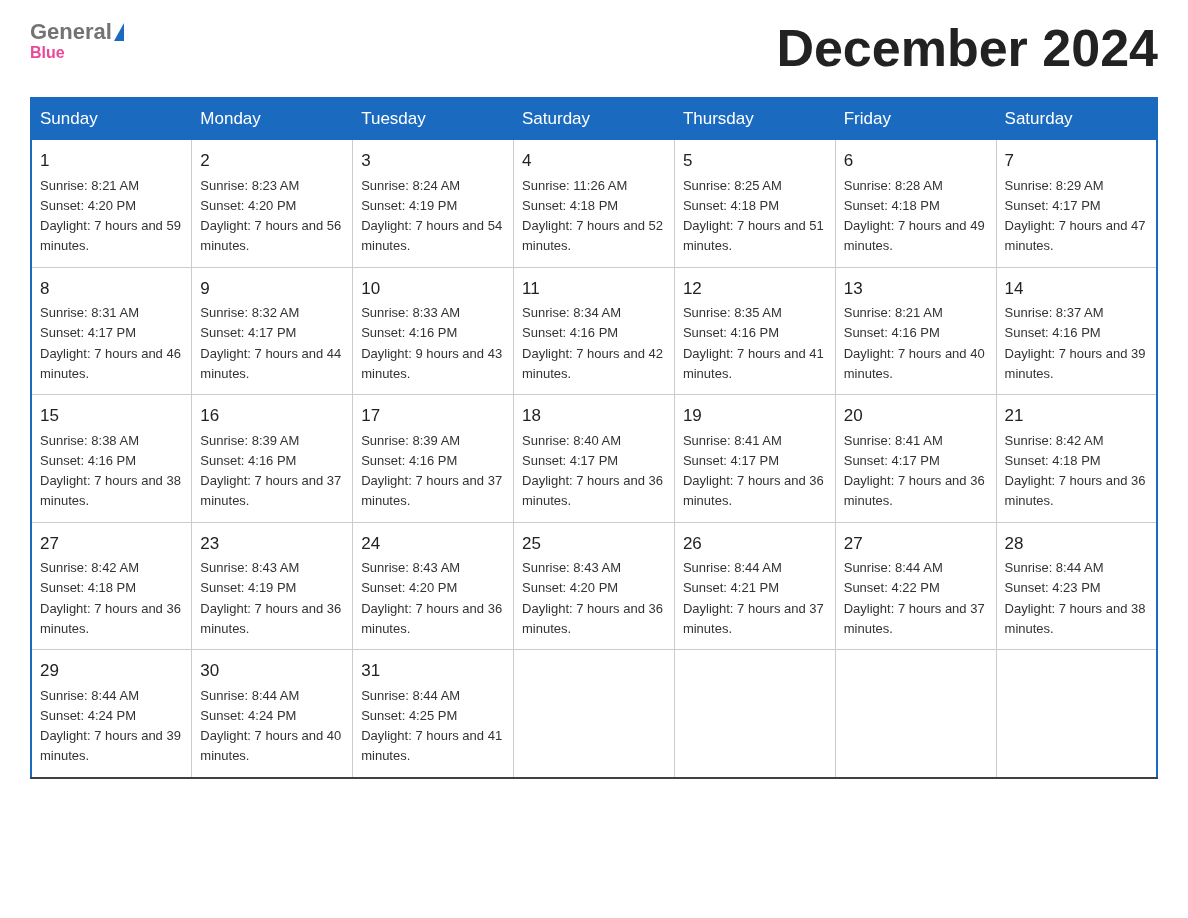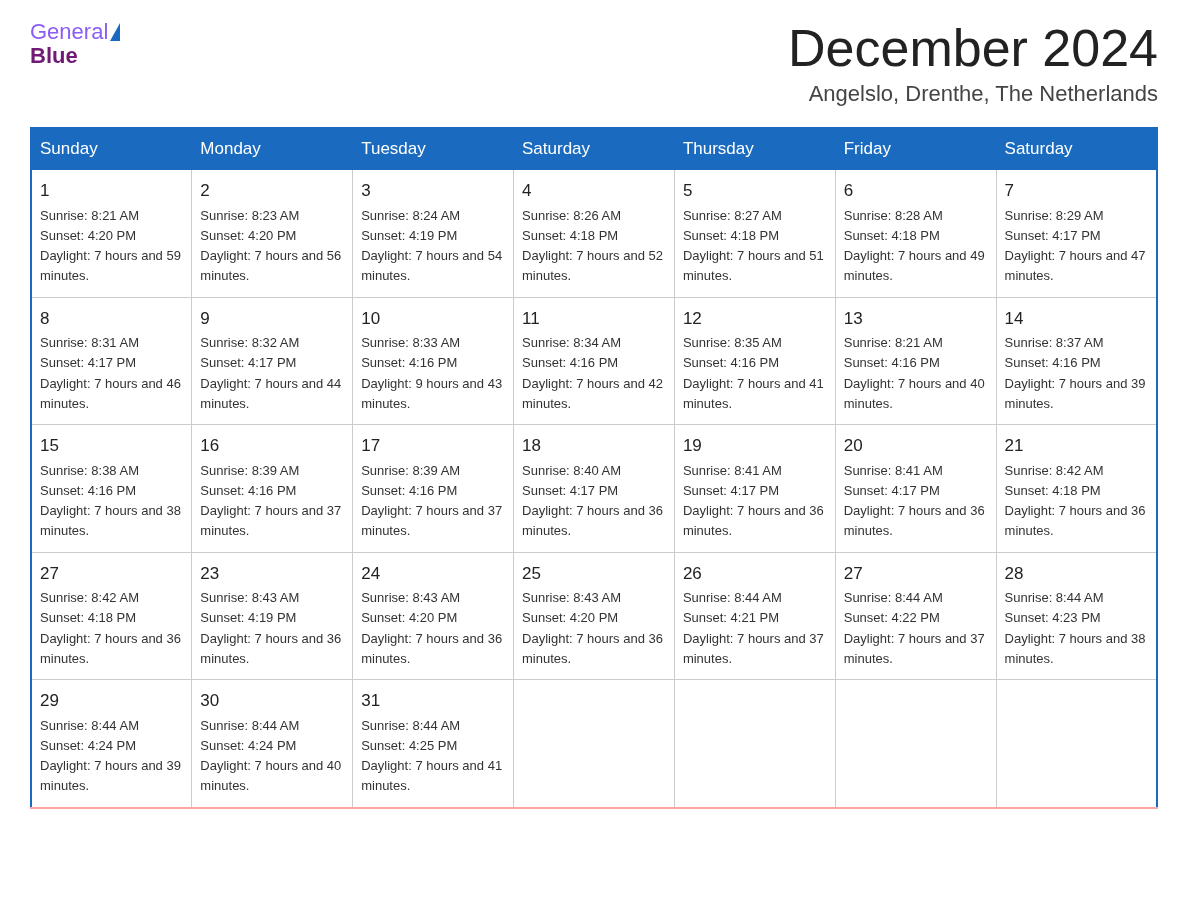--- a/index.html
+++ b/index.html
@@ -16,27 +16,27 @@
       align-items: flex-start;
       margin-bottom: 20px;
     }
     .logo {
       display: flex;
       align-items: center;
       gap: 2px;
     }
     .logo-general {
       font-size: 22px;
-      font-weight: normal;
-      color: #8b5cf6;
+      font-weight: bold;
+      color: #737373;
     }
     .logo-blue {
-      font-size: 22px;
+      font-size: 16px;
       font-weight: bold;
-      color: #701a75;
+      color: #ec4899;
     }
     .logo-triangle {
       width: 0;
       height: 0;
       border-left: 10px solid transparent;
       border-bottom: 18px solid #1a6bbf;
       display: inline-block;
       margin-left: 2px;
       vertical-align: middle;
     }
@@ -47,21 +47,21 @@
     }
     .logo-row1 {
       display: flex;
       align-items: center;
     }
     .title-section {
       text-align: right;
     }
     .calendar-title {
       font-size: 52px;
-      font-weight: normal;
+      font-weight: bold;
       color: #222;
       line-height: 1.1;
     }
     .calendar-subtitle {
       font-size: 22px;
       color: #444;
       margin-top: 4px;
     }
     table {
       width: 100%;
@@ -92,21 +92,21 @@
       font-weight: normal;
       display: block;
       margin-bottom: 2px;
     }
     tbody tr td .day-info {
       font-size: 13px;
       color: #333;
       line-height: 1.55;
     }
     tbody tr:last-child td {
-      border-bottom: 2px solid #fca5a5;
+      border-bottom: 2px solid #404040;
     }
     tbody tr td:first-child {
       border-left: 2px solid #1a6bbf;
     }
     tbody tr td:last-child {
       border-right: 2px solid #1a6bbf;
     }
     thead tr th:first-child {
       border-left: 2px solid #1a6bbf;
     }
@@ -129,43 +129,42 @@
     <div class="logo-text-wrap">
       <div class="logo-row1">
         <span class="logo-general">General</span>
         <span class="logo-triangle"></span>
       </div>
       <span class="logo-blue">Blue</span>
     </div>
   </div>
   <div class="title-section">
     <div class="calendar-title">December 2024</div>
-    <div class="calendar-subtitle">Angelslo, Drenthe, The Netherlands</div>
   </div>
 </div>
 
 <table>
   <thead>
     <tr>
     <th>Sunday</th>
         <th>Monday</th>
         <th>Tuesday</th>
         <th>Saturday</th>
         <th>Thursday</th>
         <th>Friday</th>
         <th>Saturday</th>
       </tr>
   </thead>
   <tbody id="calendar-body">
   <tr>
         <td><span class="day-num">1</span><span class="day-info">Sunrise: 8:21 AM</span><br><span class="day-info">Sunset: 4:20 PM</span><br><span class="day-info">Daylight: 7 hours and 59 minutes.</span></td>
         <td><span class="day-num">2</span><span class="day-info">Sunrise: 8:23 AM</span><br><span class="day-info">Sunset: 4:20 PM</span><br><span class="day-info">Daylight: 7 hours and 56 minutes.</span></td>
         <td><span class="day-num">3</span><span class="day-info">Sunrise: 8:24 AM</span><br><span class="day-info">Sunset: 4:19 PM</span><br><span class="day-info">Daylight: 7 hours and 54 minutes.</span></td>
-        <td><span class="day-num">4</span><span class="day-info">Sunrise: 8:26 AM</span><br><span class="day-info">Sunset: 4:18 PM</span><br><span class="day-info">Daylight: 7 hours and 52 minutes.</span></td>
-        <td><span class="day-num">5</span><span class="day-info">Sunrise: 8:27 AM</span><br><span class="day-info">Sunset: 4:18 PM</span><br><span class="day-info">Daylight: 7 hours and 51 minutes.</span></td>
+        <td><span class="day-num">4</span><span class="day-info">Sunrise: 11:26 AM</span><br><span class="day-info">Sunset: 4:18 PM</span><br><span class="day-info">Daylight: 7 hours and 52 minutes.</span></td>
+        <td><span class="day-num">5</span><span class="day-info">Sunrise: 8:25 AM</span><br><span class="day-info">Sunset: 4:18 PM</span><br><span class="day-info">Daylight: 7 hours and 51 minutes.</span></td>
         <td><span class="day-num">6</span><span class="day-info">Sunrise: 8:28 AM</span><br><span class="day-info">Sunset: 4:18 PM</span><br><span class="day-info">Daylight: 7 hours and 49 minutes.</span></td>
         <td><span class="day-num">7</span><span class="day-info">Sunrise: 8:29 AM</span><br><span class="day-info">Sunset: 4:17 PM</span><br><span class="day-info">Daylight: 7 hours and 47 minutes.</span></td>
       </tr>
       <tr>
         <td><span class="day-num">8</span><span class="day-info">Sunrise: 8:31 AM</span><br><span class="day-info">Sunset: 4:17 PM</span><br><span class="day-info">Daylight: 7 hours and 46 minutes.</span></td>
         <td><span class="day-num">9</span><span class="day-info">Sunrise: 8:32 AM</span><br><span class="day-info">Sunset: 4:17 PM</span><br><span class="day-info">Daylight: 7 hours and 44 minutes.</span></td>
         <td><span class="day-num">10</span><span class="day-info">Sunrise: 8:33 AM</span><br><span class="day-info">Sunset: 4:16 PM</span><br><span class="day-info">Daylight: 9 hours and 43 minutes.</span></td>
         <td><span class="day-num">11</span><span class="day-info">Sunrise: 8:34 AM</span><br><span class="day-info">Sunset: 4:16 PM</span><br><span class="day-info">Daylight: 7 hours and 42 minutes.</span></td>
         <td><span class="day-num">12</span><span class="day-info">Sunrise: 8:35 AM</span><br><span class="day-info">Sunset: 4:16 PM</span><br><span class="day-info">Daylight: 7 hours and 41 minutes.</span></td>
         <td><span class="day-num">13</span><span class="day-info">Sunrise: 8:21 AM</span><br><span class="day-info">Sunset: 4:16 PM</span><br><span class="day-info">Daylight: 7 hours and 40 minutes.</span></td>

